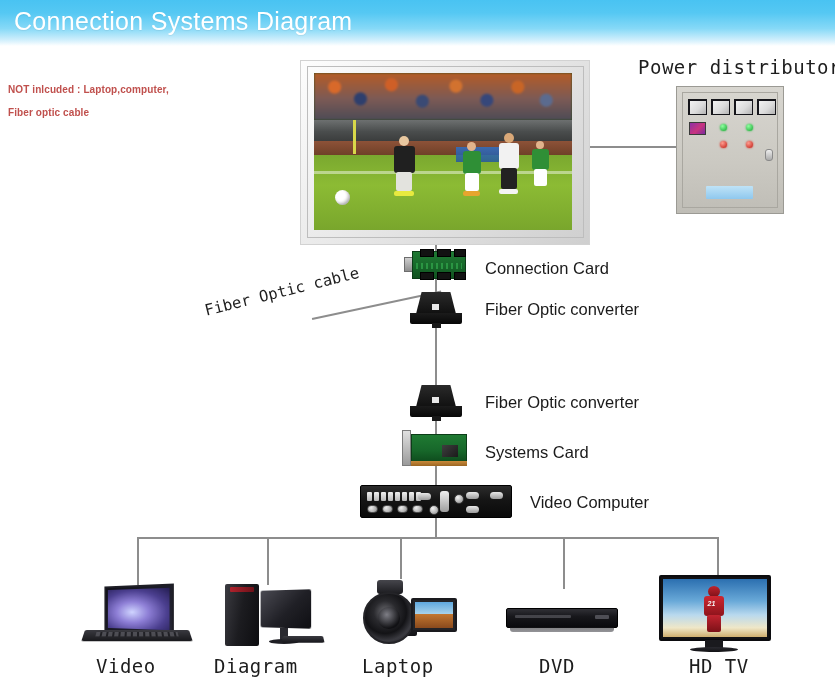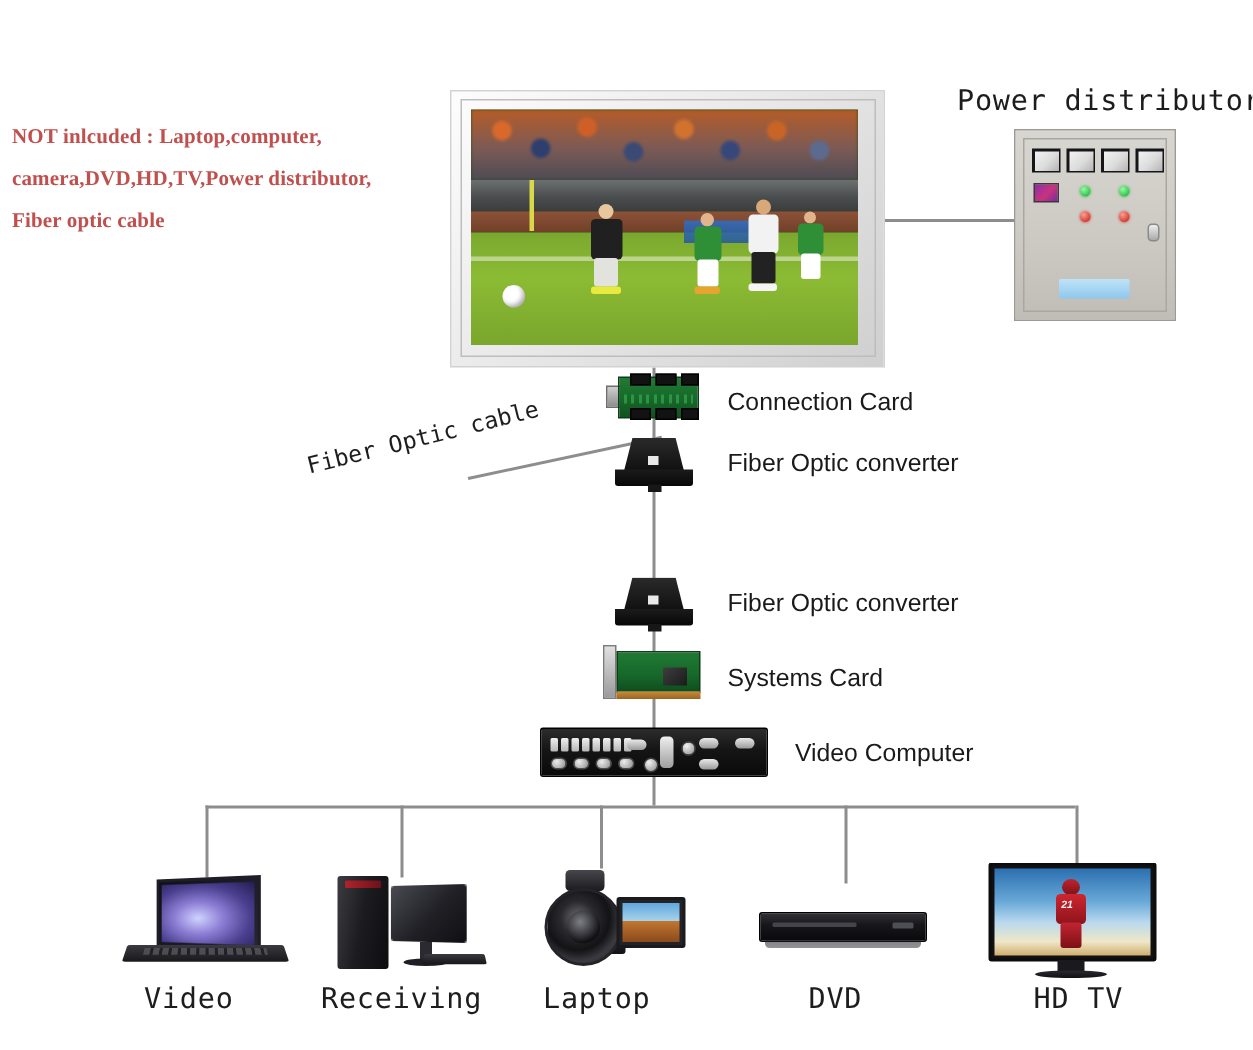--- a/index.html
+++ b/index.html
@@ -22,22 +22,22 @@
     position:absolute;left:14px;top:7px;
     font-size:25px;color:#ffffff;letter-spacing:.3px;
     font-family:"Liberation Sans", sans-serif;
     text-shadow:0 1px 1px rgba(0,0,0,.06);
     white-space:nowrap;
   }
 
   
   .note{position:absolute;left:8px;top:84px;width:310px;}
   .note div{
-    color:#c0504d;font-size:14px;font-weight:bold;
-    font-family:Liberation Serif, serif;
+    color:#c0504d;font-size:10px;font-weight:bold;
+    font-family:Liberation Sans, sans-serif;
     margin-bottom:12px;white-space:nowrap;letter-spacing:.1px;
   }
 
   
   .lbl-sans{
     position:absolute;font-family:"Liberation Sans", sans-serif;
     font-size:16.5px;color:#1a1a1a;white-space:nowrap;
   }
   .lbl-mono{
     position:absolute;font-family:"DejaVu Sans Mono", monospace;
@@ -275,24 +275,26 @@
   .fiber-leader{
     position:absolute;left:312px;top:318px;width:132px;height:1.5px;
     background:#8d8d8d;transform:rotate(-12deg);transform-origin:left center;
   }
 </style>
 </head>
 <body>
 
 <div id="stage">
 
+  <div class="header">
+    <div class="header-title">Connection Systems Diagram</div>
+  </div>
 
   <div class="note">
     <div>NOT inlcuded : Laptop,computer,</div>
-    <div>camera,DVD,HD,TV,Power distributor,</div>
     <div>Fiber optic cable</div>
   </div>
 
   <div class="wire h" style="left:590px;top:146px;width:86px;"></div>
 
   <div class="wire v" style="left:435px;top:245px;height:12px;"></div>
   <div class="wire v" style="left:435px;top:278px;height:16px;"></div>
   <div class="wire v" style="left:435px;top:328px;height:58px;"></div>
   <div class="wire v" style="left:435px;top:420px;height:14px;"></div>
   <div class="wire v" style="left:435px;top:462px;height:25px;"></div>
@@ -445,21 +447,21 @@
   </div>
   <div class="lbl-mono" style="left:96px;top:655px;">Video</div>
 
   <div class="dev" style="left:225px;top:580px;width:105px;height:72px;">
     <div class="pc-tower"></div>
     <div class="pc-mon"></div>
     <div class="pc-stand"></div>
     <div class="pc-foot"></div>
     <div class="pc-kbd"></div>
   </div>
-  <div class="lbl-mono" style="left:214px;top:655px;">Receiving</div>
+  <div class="lbl-mono" style="left:214px;top:655px;">Diagram</div>
 
   <div class="dev" style="left:363px;top:578px;width:100px;height:72px;">
     <div class="cam-top"></div>
     <div class="cam-body"></div>
     <div class="cam-lens"></div>
     <div class="cam-lcd">
         <i></i>
       </div>
   </div>
   <div class="lbl-mono" style="left:362px;top:655px;">Laptop</div>

